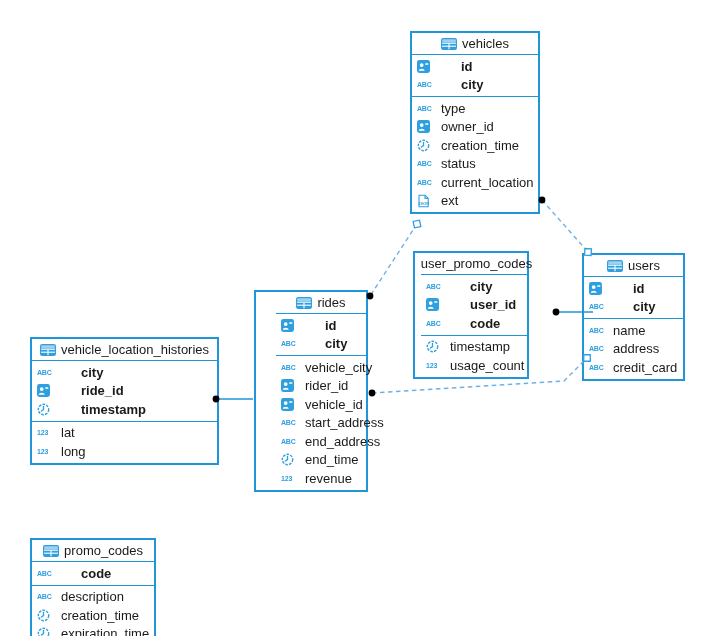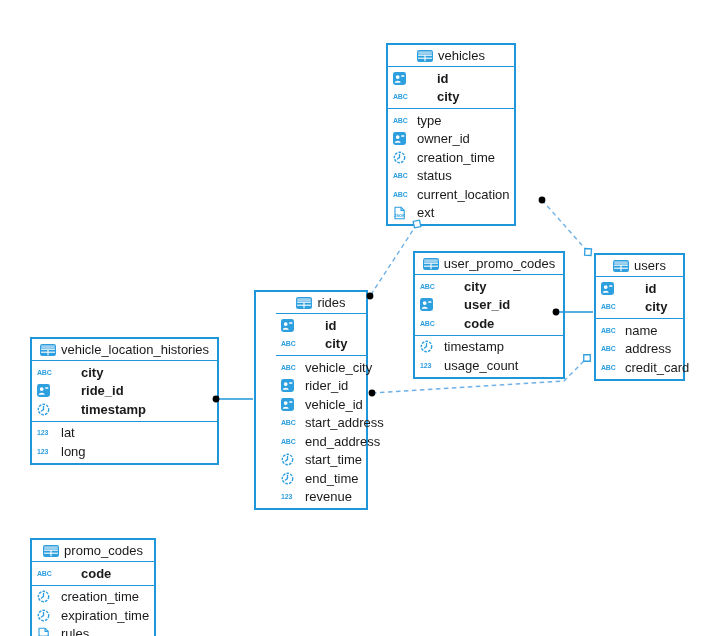--- a/index.html
+++ b/index.html
@@ -54,21 +54,21 @@
       <g>
         <polyline points="556,312 593,312" fill="none" stroke="#1E96D9" stroke-width="1.4"></polyline>
         <circle cx="556" cy="312" r="3.4" fill="#000000"></circle>
       </g>
       <g>
         <polyline points="216,399 253,399" fill="none" stroke="#1E96D9" stroke-width="1.4"></polyline>
         <circle cx="216" cy="399" r="3.4" fill="#000000"></circle>
       </g>
     </svg>
   <div id="tables">
-      <div class="er-table" style="left: 386px; top: 31px; width: 130px; margin-top: 12px;">
+      <div class="er-table" style="left: 410px; top: 31px; width: 130px;">
         <div class="er-header">
           <svg width="16" height="12" viewBox="0 0 16 12">
     <rect x="0" y="0" width="16" height="12" rx="2.2" fill="#2E9FDF"></rect>
     <rect x="1.2" y="1.2" width="13.6" height="3" rx="1" fill="#9FD1EF"></rect>
     <line x1="1" y1="5.2" x2="15" y2="5.2" stroke="#fff" stroke-width="1.1"></line>
     <line x1="8" y1="5.2" x2="8" y2="11.2" stroke="#fff" stroke-width="1.1"></line>
     <line x1="1" y1="8.2" x2="15" y2="8.2" stroke="#fff" stroke-width="1.1"></line>
           </svg>
           <span>vehicles</span>
         </div>
@@ -136,21 +136,21 @@
               <svg width="13" height="14" viewBox="0 0 13 14">
     <path d="M2 1.2 h6 l3.2 3.2 v8.4 h-9.2 z" fill="none" stroke="#2E9FDF" stroke-width="1.1" stroke-linejoin="round"></path>
     <path d="M8 1.2 v3.2 h3.2" fill="none" stroke="#2E9FDF" stroke-width="1.1" stroke-linejoin="round"></path>
     <text x="6.6" y="11.4" font-size="4.2" font-weight="bold" fill="#2E9FDF" text-anchor="middle" font-family="Liberation Sans, sans-serif">JSON</text>
               </svg>
             </span>
             <span>ext</span>
           </div>
         </div>
       </div>
-      <div class="er-table" style="left: 413px; top: 251px; width: 152px;">
+      <div class="er-table" style="left: 413px; top: 251px; width: 116px; padding-left: 6px;">
         <div class="er-header">
           <svg width="16" height="12" viewBox="0 0 16 12">
     <rect x="0" y="0" width="16" height="12" rx="2.2" fill="#2E9FDF"></rect>
     <rect x="1.2" y="1.2" width="13.6" height="3" rx="1" fill="#9FD1EF"></rect>
     <line x1="1" y1="5.2" x2="15" y2="5.2" stroke="#fff" stroke-width="1.1"></line>
     <line x1="8" y1="5.2" x2="8" y2="11.2" stroke="#fff" stroke-width="1.1"></line>
     <line x1="1" y1="8.2" x2="15" y2="8.2" stroke="#fff" stroke-width="1.1"></line>
           </svg>
           <span>user_promo_codes</span>
         </div>
@@ -191,21 +191,21 @@
             <span>timestamp</span>
           </div>
           <div class="col-row">
             <span class="icon-cell">
               <span class="type-text">123</span>
             </span>
             <span>usage_count</span>
           </div>
         </div>
       </div>
-      <div class="er-table" style="left: 594px; top: 253px; width: 91px;">
+      <div class="er-table" style="left: 582px; top: 253px; width: 103px;">
         <div class="er-header">
           <svg width="16" height="12" viewBox="0 0 16 12">
     <rect x="0" y="0" width="16" height="12" rx="2.2" fill="#2E9FDF"></rect>
     <rect x="1.2" y="1.2" width="13.6" height="3" rx="1" fill="#9FD1EF"></rect>
     <line x1="1" y1="5.2" x2="15" y2="5.2" stroke="#fff" stroke-width="1.1"></line>
     <line x1="8" y1="5.2" x2="8" y2="11.2" stroke="#fff" stroke-width="1.1"></line>
     <line x1="1" y1="8.2" x2="15" y2="8.2" stroke="#fff" stroke-width="1.1"></line>
           </svg>
           <span>users</span>
         </div>
@@ -321,30 +321,20 @@
             <span>end_address</span>
           </div>
           <div class="col-row">
             <span class="icon-cell">
               <svg width="13" height="13" viewBox="0 0 13 13">
     <circle cx="6.5" cy="6.5" r="5.2" fill="none" stroke="#2E9FDF" stroke-width="1.4" stroke-dasharray="2.6 1.2"></circle>
     <line x1="6.5" y1="6.5" x2="6.5" y2="3.4" stroke="#2E9FDF" stroke-width="1.3" stroke-linecap="round"></line>
     <line x1="6.5" y1="6.5" x2="4.4" y2="8.1" stroke="#2E9FDF" stroke-width="1.3" stroke-linecap="round"></line>
               </svg>
             </span>
-            <span>start_time</span>
-          </div>
-          <div class="col-row">
-            <span class="icon-cell">
-              <svg width="13" height="13" viewBox="0 0 13 13">
-    <circle cx="6.5" cy="6.5" r="5.2" fill="none" stroke="#2E9FDF" stroke-width="1.4" stroke-dasharray="2.6 1.2"></circle>
-    <line x1="6.5" y1="6.5" x2="6.5" y2="3.4" stroke="#2E9FDF" stroke-width="1.3" stroke-linecap="round"></line>
-    <line x1="6.5" y1="6.5" x2="4.4" y2="8.1" stroke="#2E9FDF" stroke-width="1.3" stroke-linecap="round"></line>
-              </svg>
-            </span>
             <span>end_time</span>
           </div>
           <div class="col-row">
             <span class="icon-cell">
               <span class="type-text">123</span>
             </span>
             <span>revenue</span>
           </div>
         </div>
       </div>
@@ -416,20 +406,26 @@
         </div>
         <div class="er-section">
           <div class="col-row pk">
             <span class="icon-cell">
               <span class="type-text">ABC</span>
             </span>
             <span>code</span>
           </div>
         </div>
         <div class="er-section">
+          <div class="col-row">
+            <span class="icon-cell">
+              <span class="type-text">ABC</span>
+            </span>
+            <span>description</span>
+          </div>
           <div class="col-row">
             <span class="icon-cell">
               <svg width="13" height="13" viewBox="0 0 13 13">
     <circle cx="6.5" cy="6.5" r="5.2" fill="none" stroke="#2E9FDF" stroke-width="1.4" stroke-dasharray="2.6 1.2"></circle>
     <line x1="6.5" y1="6.5" x2="6.5" y2="3.4" stroke="#2E9FDF" stroke-width="1.3" stroke-linecap="round"></line>
     <line x1="6.5" y1="6.5" x2="4.4" y2="8.1" stroke="#2E9FDF" stroke-width="1.3" stroke-linecap="round"></line>
               </svg>
             </span>
             <span>creation_time</span>
           </div>

